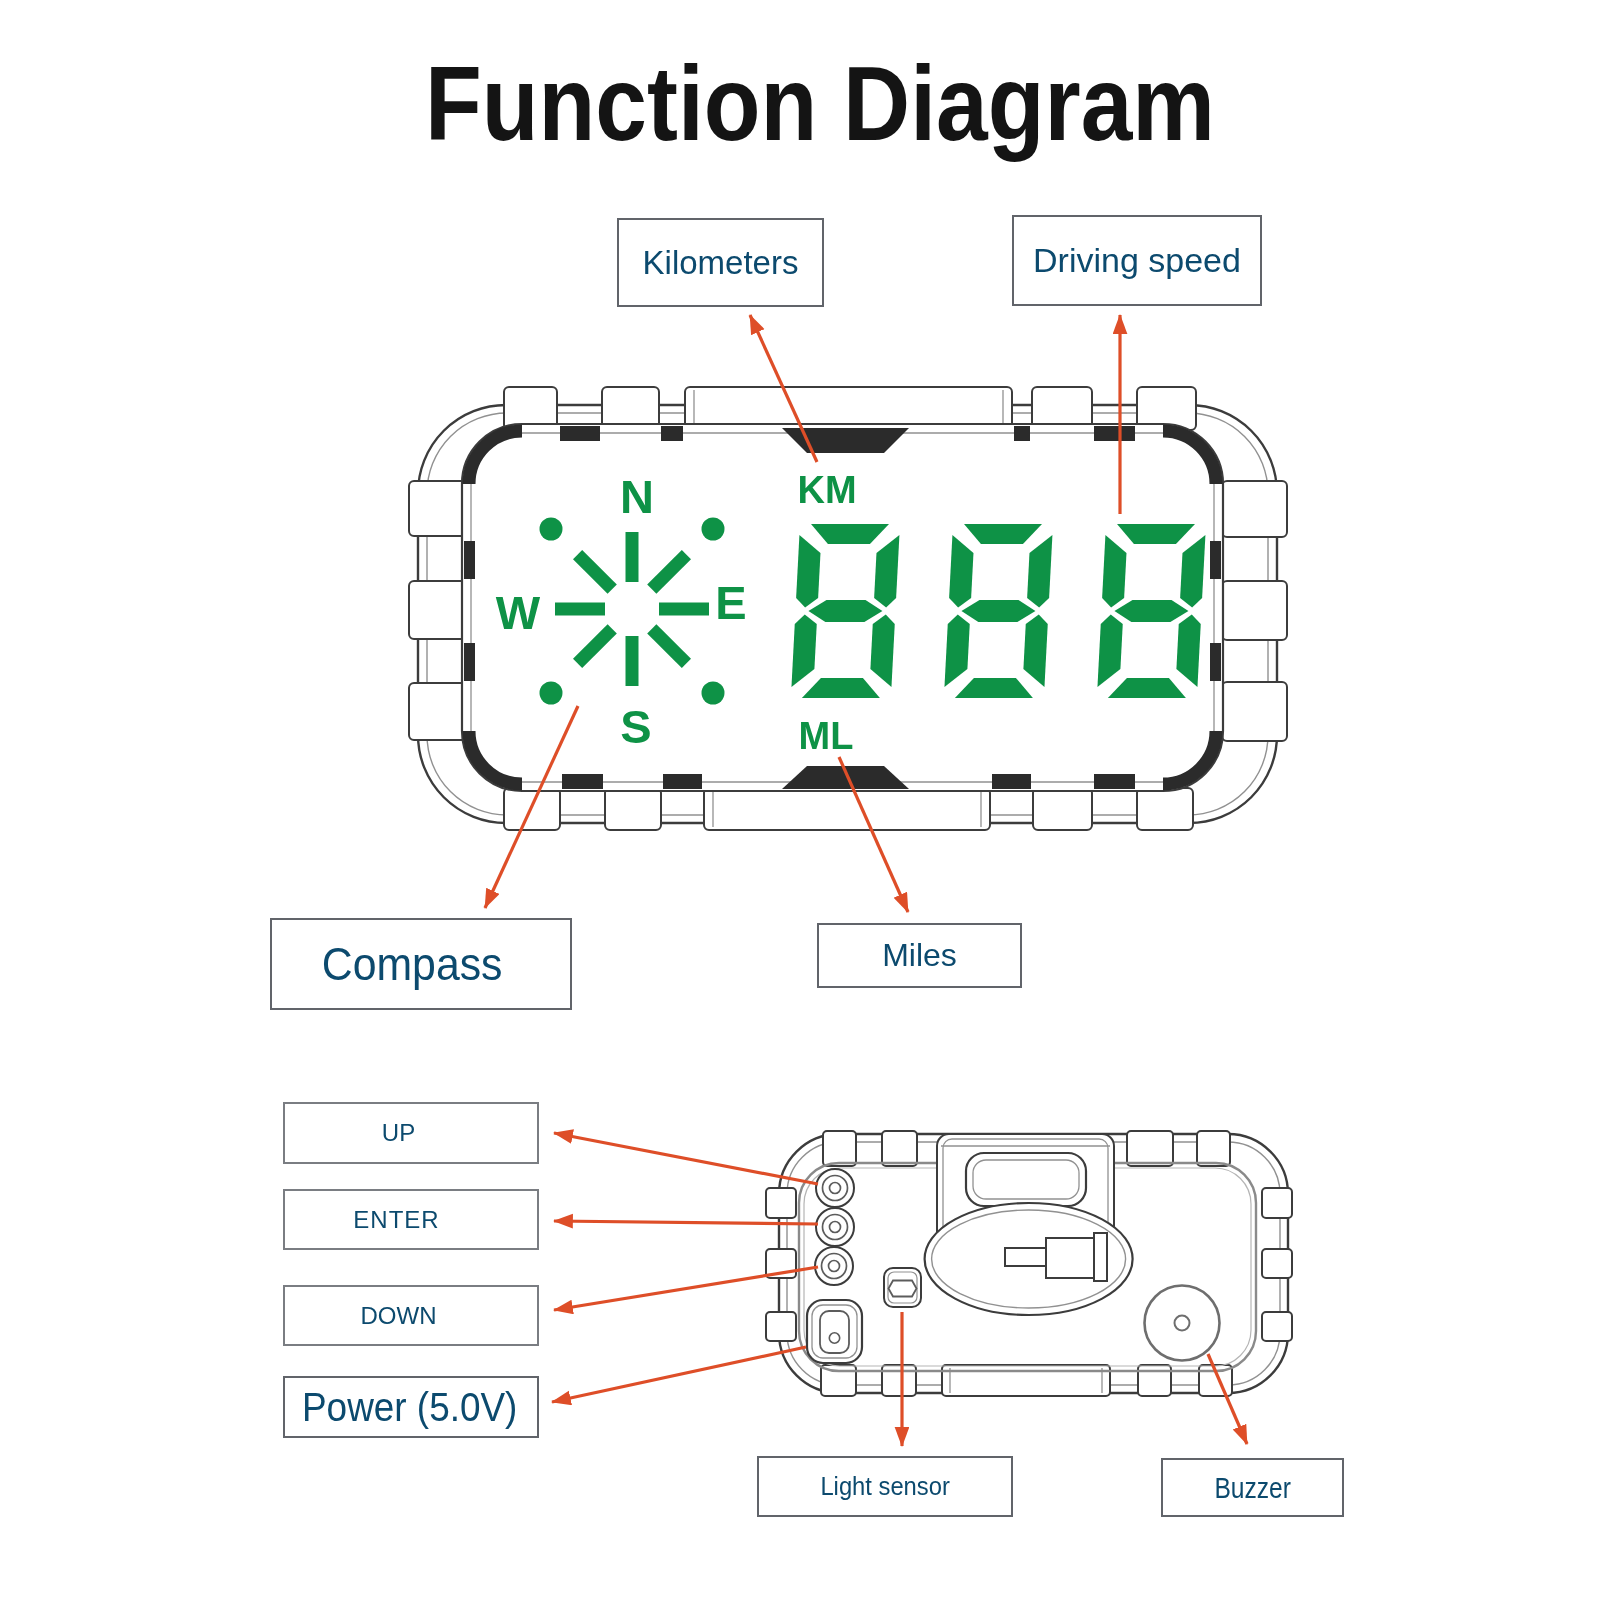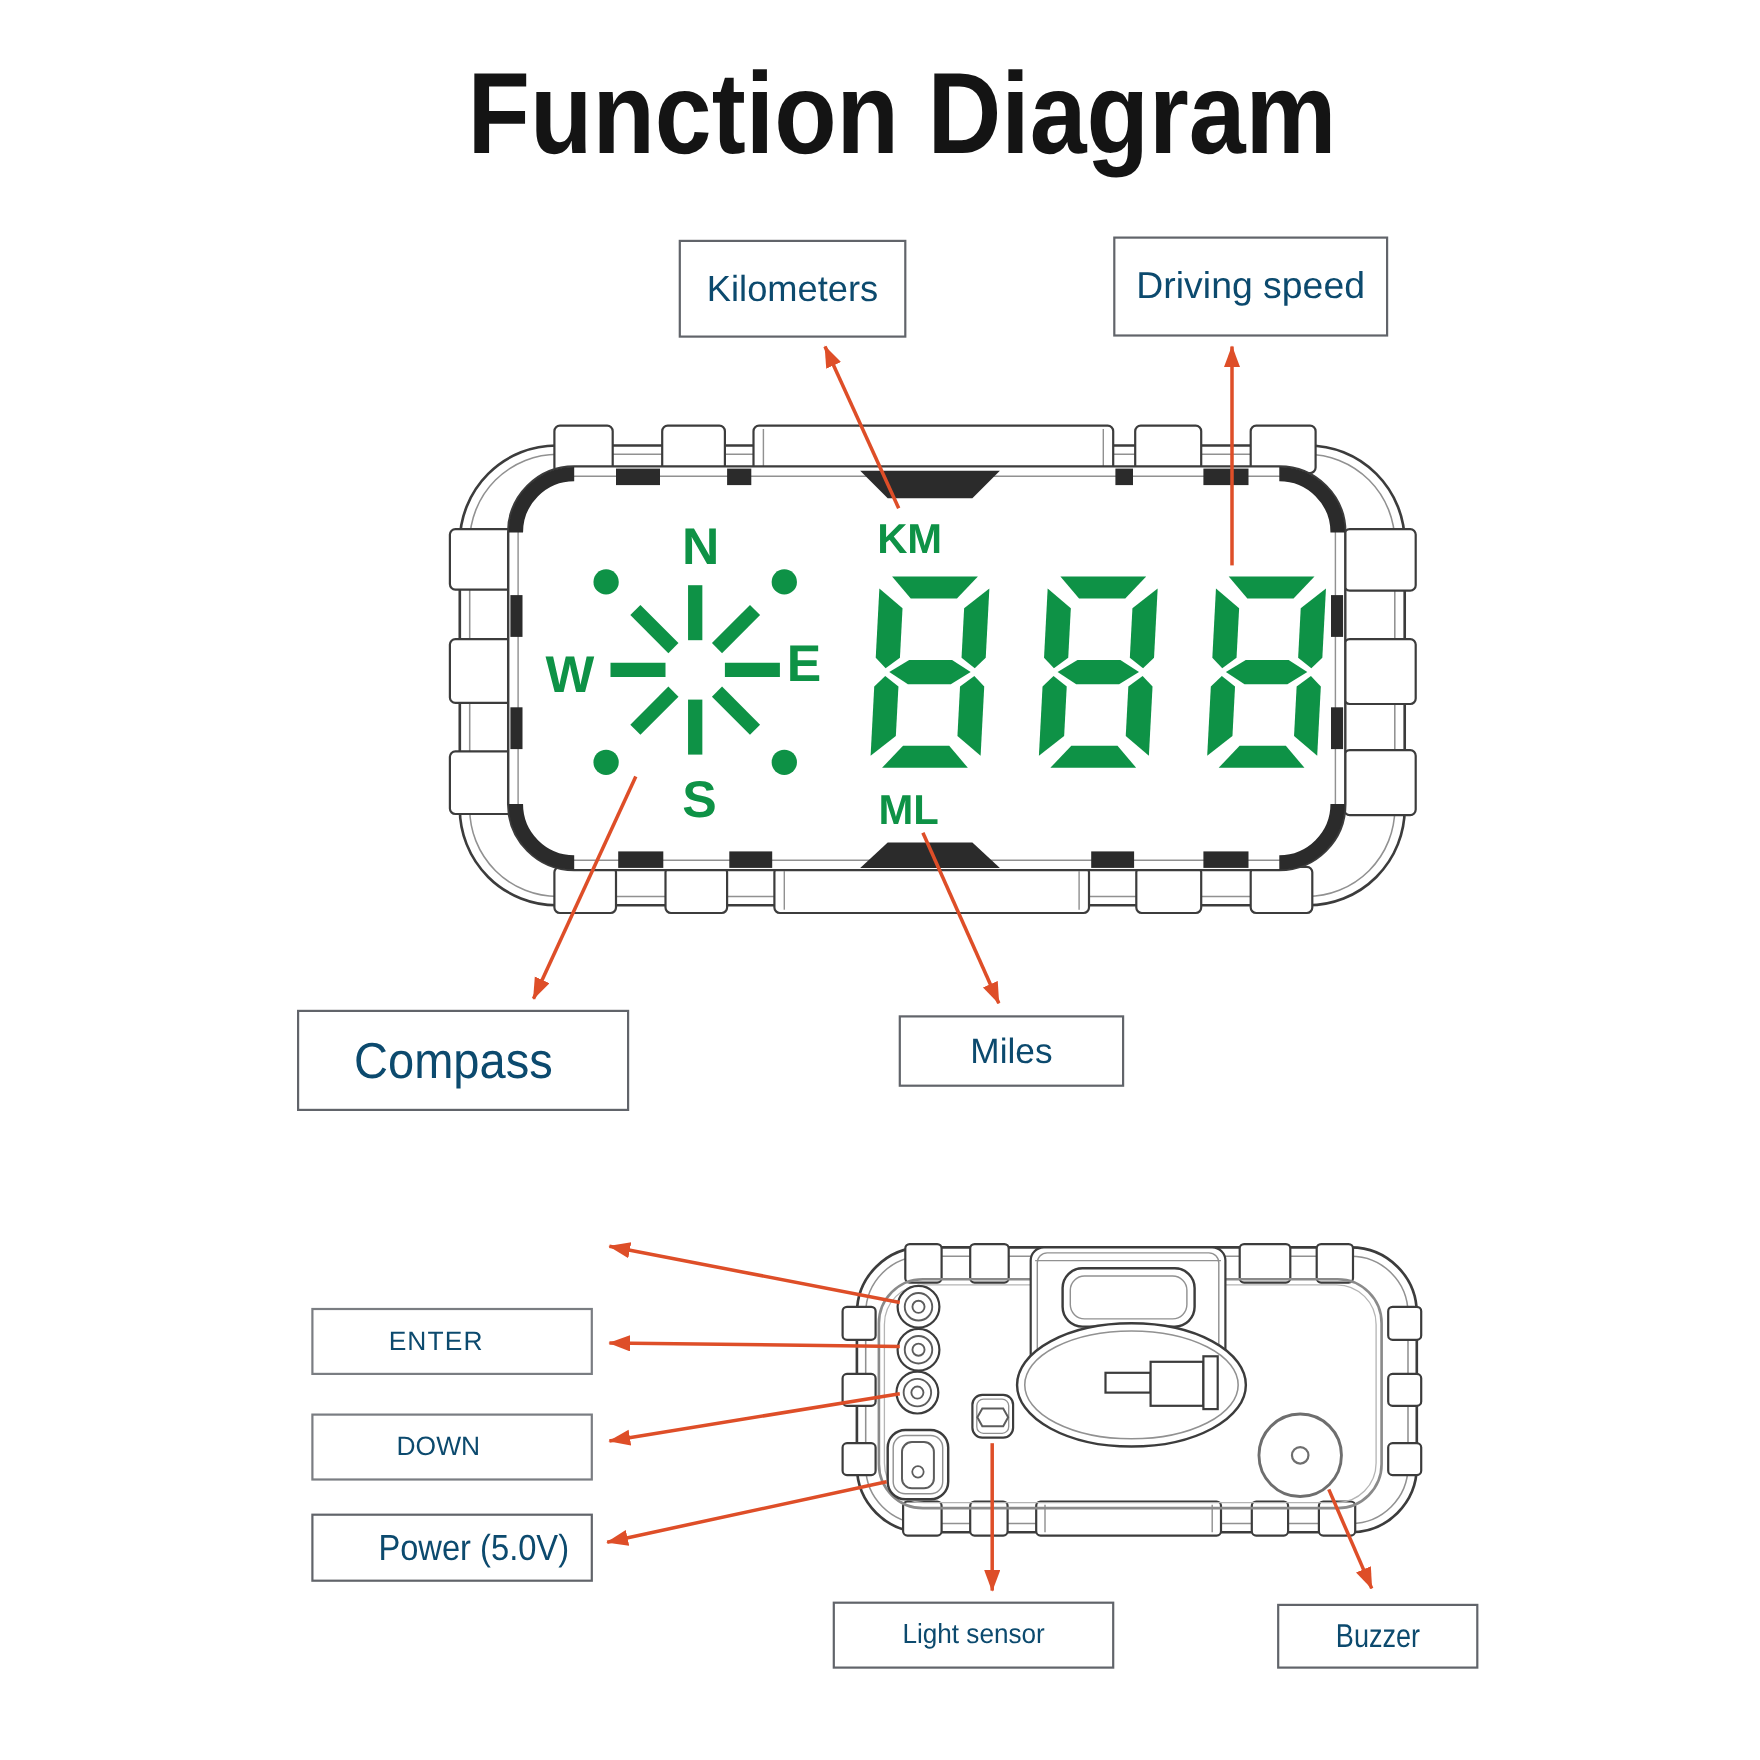--- a/index.html
+++ b/index.html
@@ -11,22 +11,22 @@
   .callout{position:absolute;background:#fff;border:2px solid #61646a;box-sizing:border-box;
            display:flex;align-items:center;justify-content:center;
            color:#0c4a6e;white-space:nowrap;}
   #co-kilometers  {left:617px; top:218px; width:207px; height:89px; font-size:33px;}
   #co-driving     {left:1012px;top:215px; width:250px; height:91px; font-size:34px;}
   #co-compass     {left:270px; top:918px; width:302px; height:92px; font-size:46px;padding-right:18px;}
   #co-miles       {left:817px; top:923px; width:205px; height:65px; font-size:32px;}
   #co-up          {left:283px; top:1102px;width:256px; height:62px; font-size:24px;padding-right:25px;}
   #co-enter       {left:283px; top:1189px;width:256px; height:61px; font-size:24px;padding-right:29px;letter-spacing:1px;}
   #co-down        {left:283px; top:1285px;width:256px; height:61px; font-size:24px;padding-right:25px;}
-  #co-power       {left:283px; top:1376px;width:256px; height:62px; font-size:33px;
-                   justify-content:flex-end;padding-left:21px;}
+  #co-power       {left:283px; top:1376px;width:256px; height:62px; font-size:41px;
+                   justify-content:center;padding-left:21px;}
   #co-light       {left:757px; top:1456px;width:256px; height:61px; font-size:25px;}
   #co-buzzer      {left:1161px;top:1458px;width:183px; height:59px; font-size:30px;}
   #co-up,#co-enter,#co-down{border-color:#7a7d82;}
   .callout span{display:inline-block;}
   #co-compass span{transform:scaleX(0.93);}
   #co-power span{transform:scaleX(0.90);transform-origin:left center;}
   #co-light span{transform:scaleX(0.95);}
   #co-buzzer span{transform:scaleX(0.82);}
   #diagram{position:absolute;left:0;top:0;width:1600px;height:1600px;}
   svg text{font-family:"Liberation Sans",sans-serif;font-weight:bold;}
@@ -42,20 +42,23 @@
     <span>Kilometers</span>
   </div>
   <div class="callout" id="co-compass">
     <span>Compass</span>
   </div>
   <div class="callout" id="co-driving">
     <span>Driving speed</span>
   </div>
   <div class="callout" id="co-miles">
     <span>Miles</span>
+  </div>
+  <div class="callout" id="co-up">
+    <span>UP</span>
   </div>
   <div class="callout" id="co-enter">
     <span>ENTER</span>
   </div>
   <div class="callout" id="co-down">
     <span>DOWN</span>
   </div>
   <div class="callout" id="co-power">
     <span>Power (5.0V)</span>
   </div>

